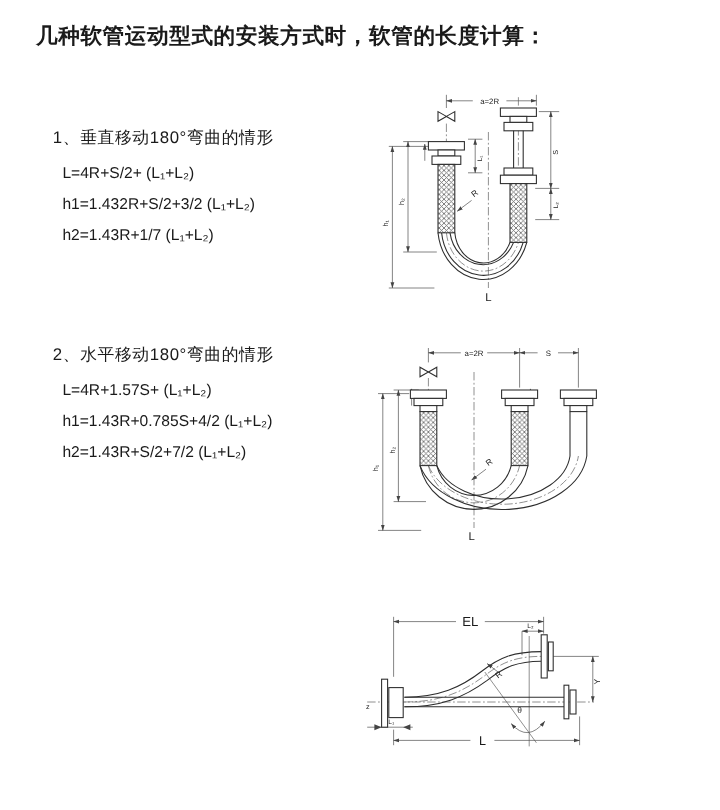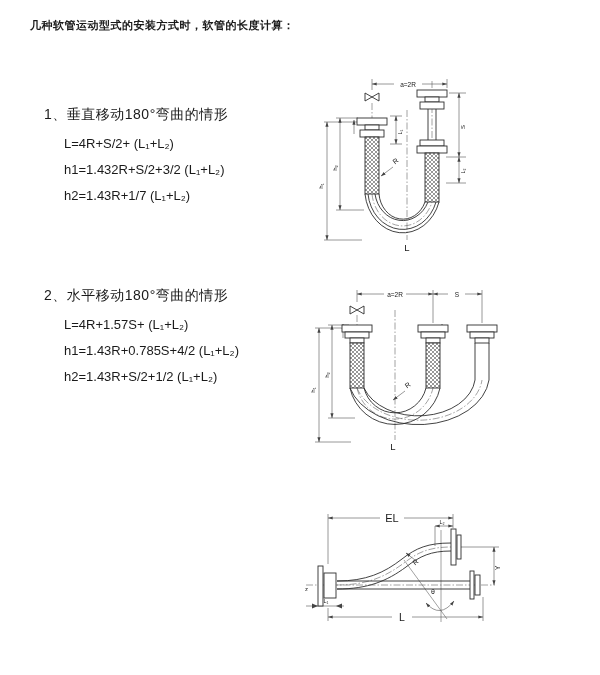--- a/index.html
+++ b/index.html
@@ -1,23 +1,23 @@
 <!DOCTYPE html>
 <html><head>
 <meta charset="utf-8">
 <style>
   html,body{margin:0;padding:0;background:#f2f2f2}
   .page{position:relative;width:600px;height:675px;background:#ffffff;
         font-family:"Liberation Sans","DejaVu Sans",sans-serif;color:#1a1a1a;
         overflow:hidden;border-right:1px solid #dcdcdc;border-bottom:1px solid #c9c9c9}
-  .title{position:absolute;left:30px;top:18px;font-size:11px;font-weight:700;letter-spacing:.5px;white-space:nowrap}
+  .title{position:absolute;left:30px;top:18px;font-size:18px;font-weight:700;letter-spacing:.5px;white-space:nowrap}
   .sec{position:absolute;left:44px}
   #sec1{top:106px} #sec2{top:287px} #sec3{top:516px}
   .sec-heading{font-size:14px;font-weight:400;margin:0 0 7px 0;letter-spacing:.5px;white-space:nowrap}
-  .formula{font-size:13px;margin-left:20px;line-height:26px;white-space:nowrap}
+  .formula{font-size:13px;margin-left:8px;line-height:26px;white-space:nowrap}
   .diag{position:absolute}
   svg text{font-family:"Liberation Sans","DejaVu Sans",sans-serif;fill:#1a1a1a}
 </style>
 </head>
 <body>
 
 <div class="page">
 
   <div class="title">几种软管运动型式的安装方式时，软管的长度计算：</div>
 
@@ -25,21 +25,21 @@
     <div class="sec-heading">1、垂直移动180°弯曲的情形</div>
     <div class="formula">L=4R+S/2+ (L₁+L₂)</div>
     <div class="formula">h1=1.432R+S/2+3/2 (L₁+L₂)</div>
     <div class="formula">h2=1.43R+1/7 (L₁+L₂)</div>
   </div>
 
   <div class="sec" id="sec2">
     <div class="sec-heading">2、水平移动180°弯曲的情形</div>
     <div class="formula">L=4R+1.57S+ (L₁+L₂)</div>
     <div class="formula">h1=1.43R+0.785S+4/2 (L₁+L₂)</div>
-    <div class="formula">h2=1.43R+S/2+1/2 (L₁+L₂)</div>
+    <div class="formula">h2=1.43R+S/2+7/2 (L₁+L₂)</div>
   </div>
 
 
   <svg class="diag" style="left:310px;top:70px" width="285" height="195" viewBox="0 0 285 195">
     <defs>
       <marker id="a1" viewBox="0 0 10 10" refX="9.5" refY="5" markerWidth="9" markerHeight="9" orient="auto-start-reverse">
         <path d="M0,1.8 L10,5 L0,8.2 Z" fill="#444"></path>
       </marker>
       <pattern id="h1p" width="4" height="4" patternUnits="userSpaceOnUse">
         <rect width="4" height="4" fill="#fff"></rect>

